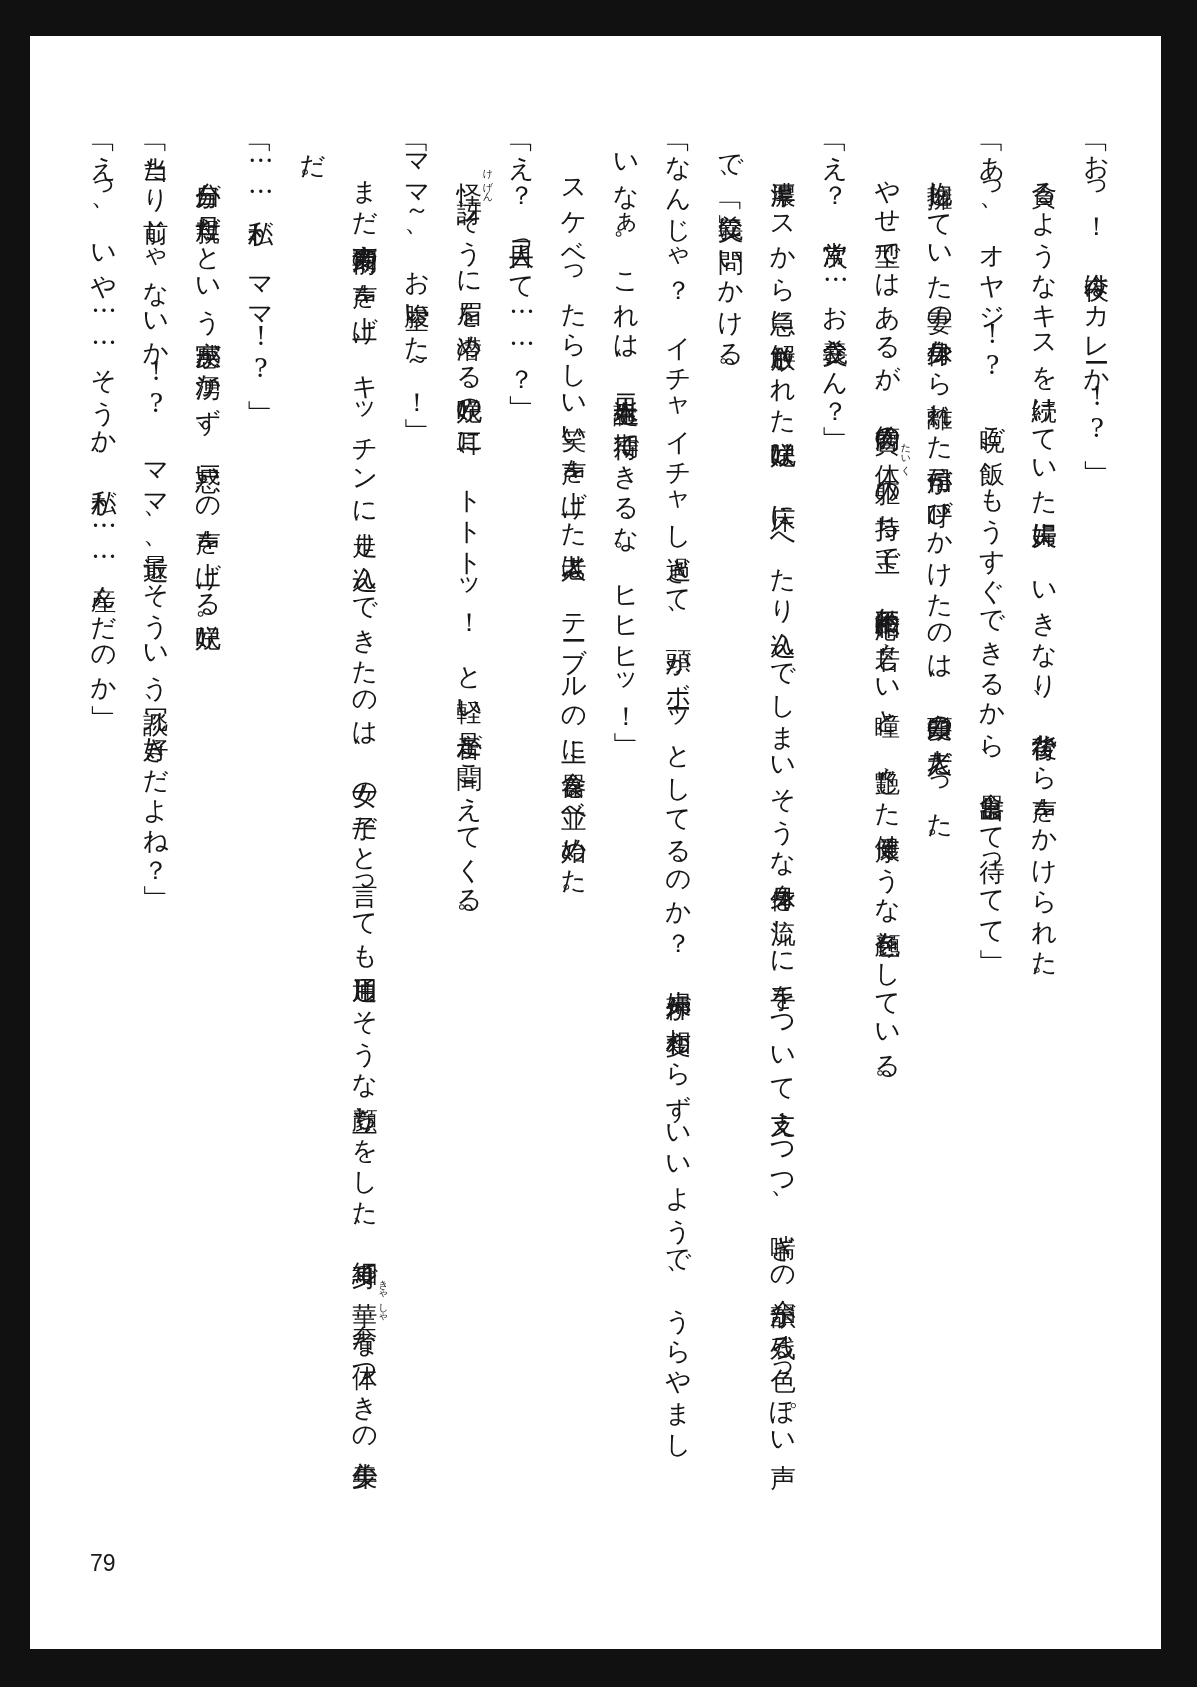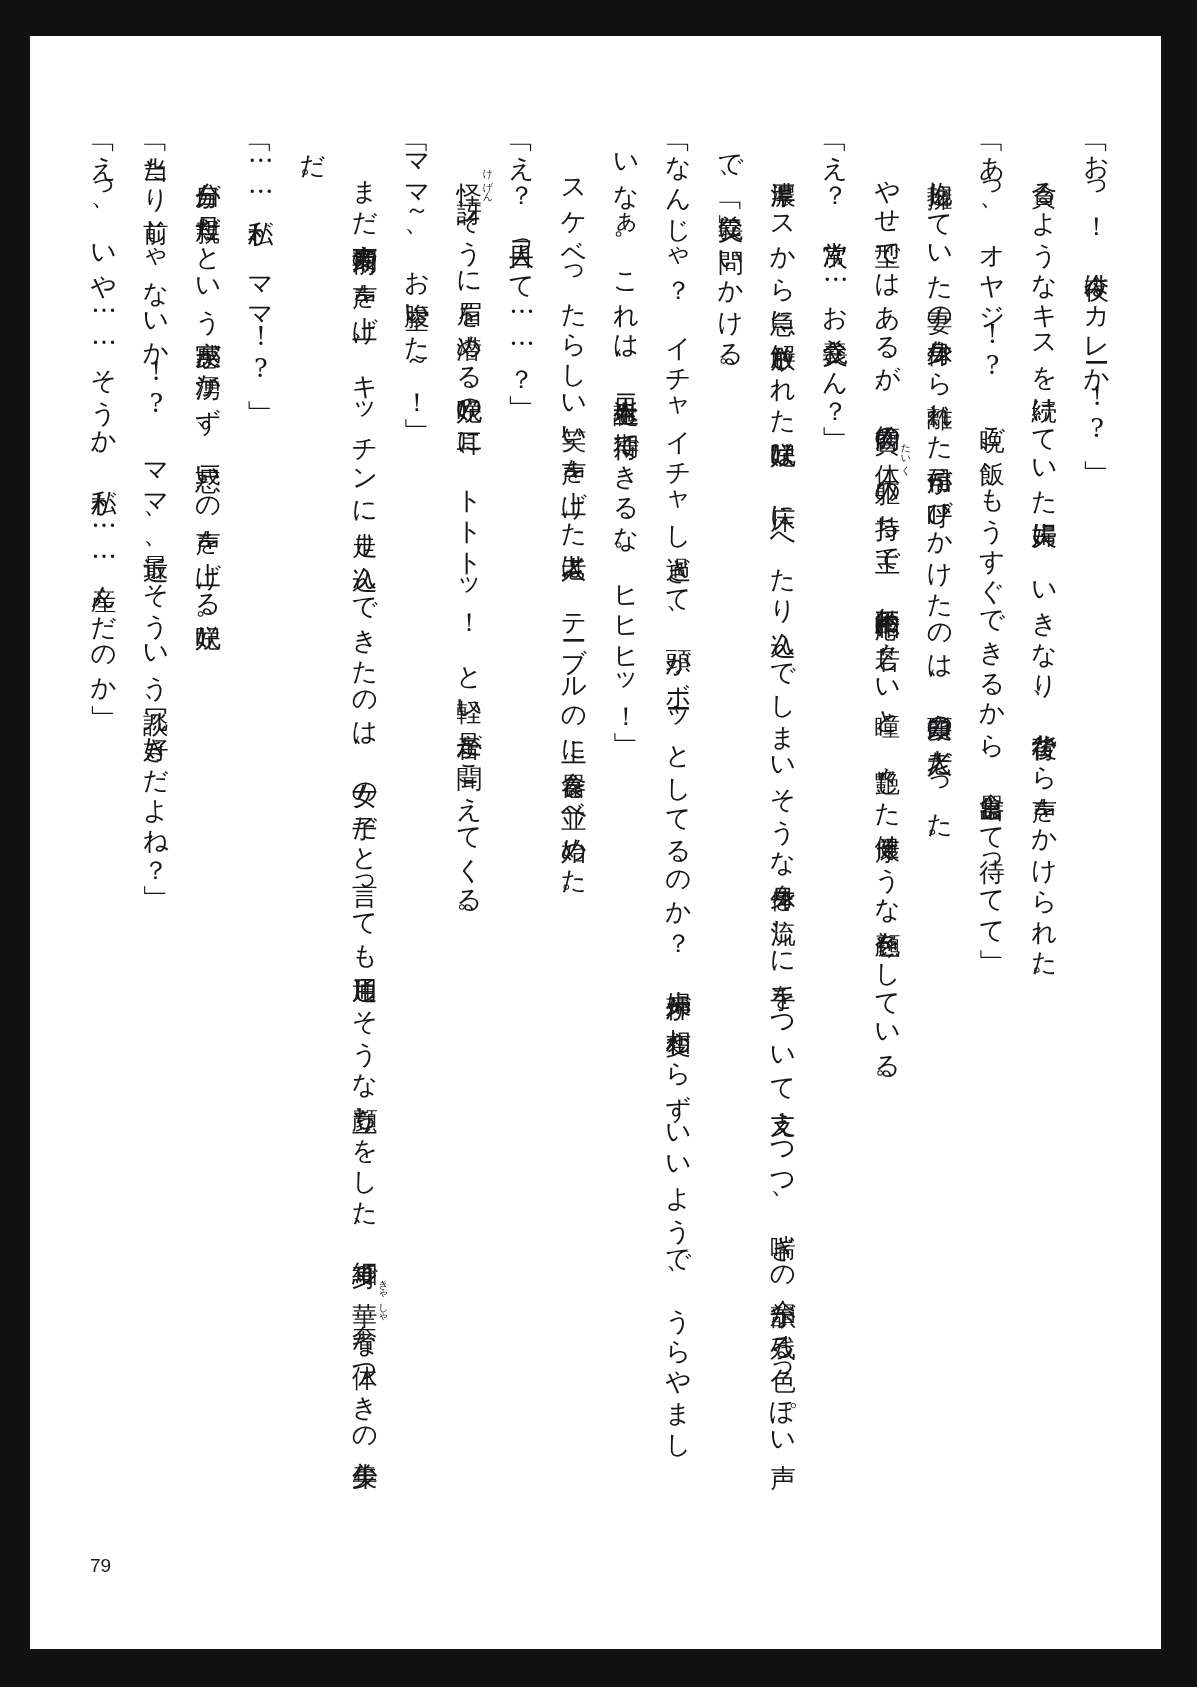--- a/index.html
+++ b/index.html
@@ -76,21 +76,21 @@
   }
   rt {
     font-size: 10px;
     letter-spacing: 0;
   }
   .page-number {
     position: absolute;
     left: 60px;
     bottom: 72px;
     font-family: "Liberation Sans", sans-serif;
-    font-size: 19px;
+    font-size: 23px;
     color: #1a1a1a;
   }
 </style>
 </head>
 <body>
 
 <div class="page">
 
   <div class="band-top"></div>
   <div class="band-left"></div>

